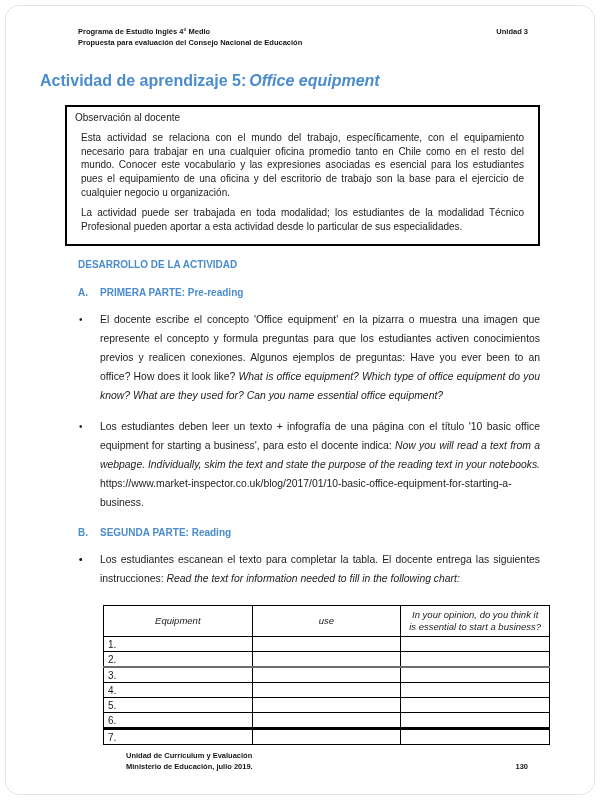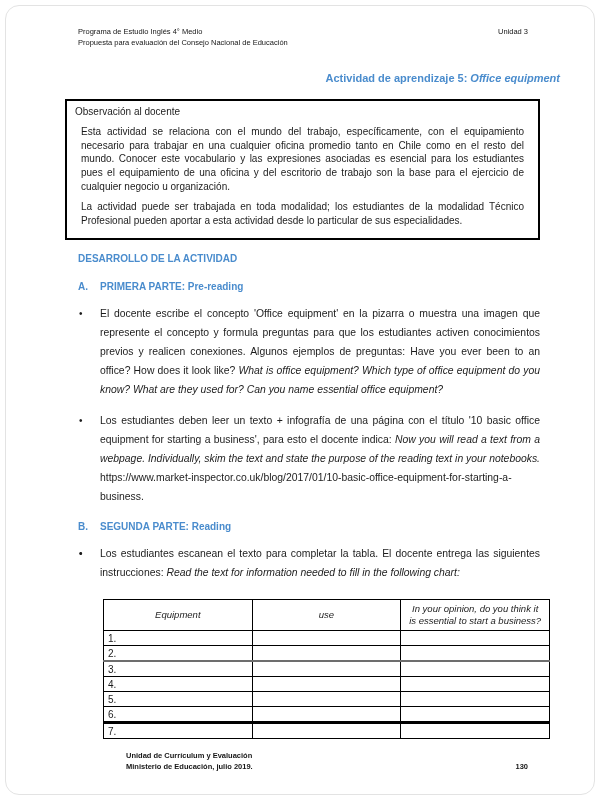--- a/index.html
+++ b/index.html
@@ -9,26 +9,26 @@
     color:#1c1c1c;
     position:relative;
     overflow:hidden;
   }
   .page{position:relative;width:600px;height:800px;background:#fff;overflow:hidden;}
   .sheet-border{position:absolute;inset:5px;border:1px solid #e3e3e3;border-radius:14px;pointer-events:none;}
 
   .doc-header{
     display:flex;justify-content:space-between;align-items:flex-start;
     margin:26px 72px 0 78px;
-    font-size:7.5px;font-weight:400;line-height:11px;color:#161616;
+    font-size:7.5px;font-weight:700;line-height:11px;color:#161616;
   }
   .doc-title{
     margin:24px 40px 0 40px;
-    text-align:right;
-    font-size:11px;font-weight:700;
+    text-align:left;
+    font-size:16px;font-weight:700;
     color:#4a8ccd;
   }
   .doc-title em{font-style:italic;margin-left:3px;}
 
   .obs-box{
     margin:15px 60px 0 65px;
     border:2px solid #000;
     padding:4px 8px 5px 8px;
     font-size:10px;line-height:13.8px;
     text-align:justify;

